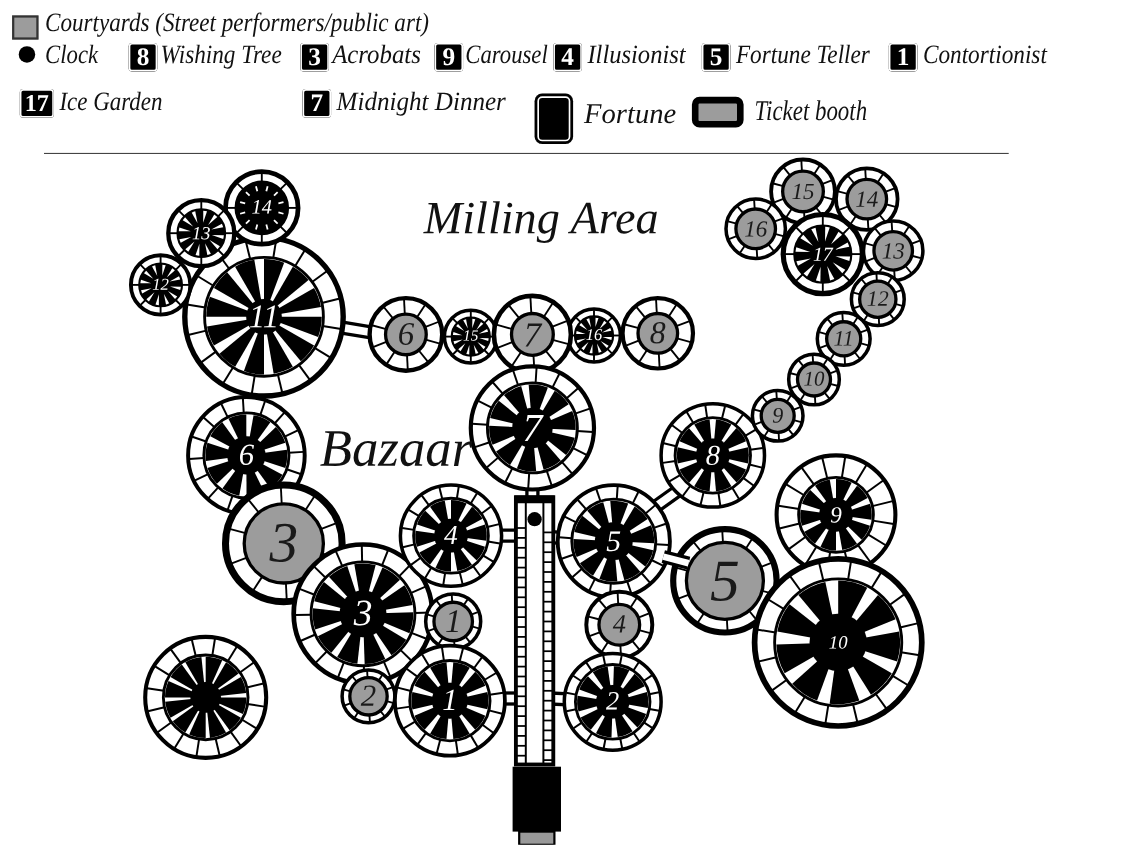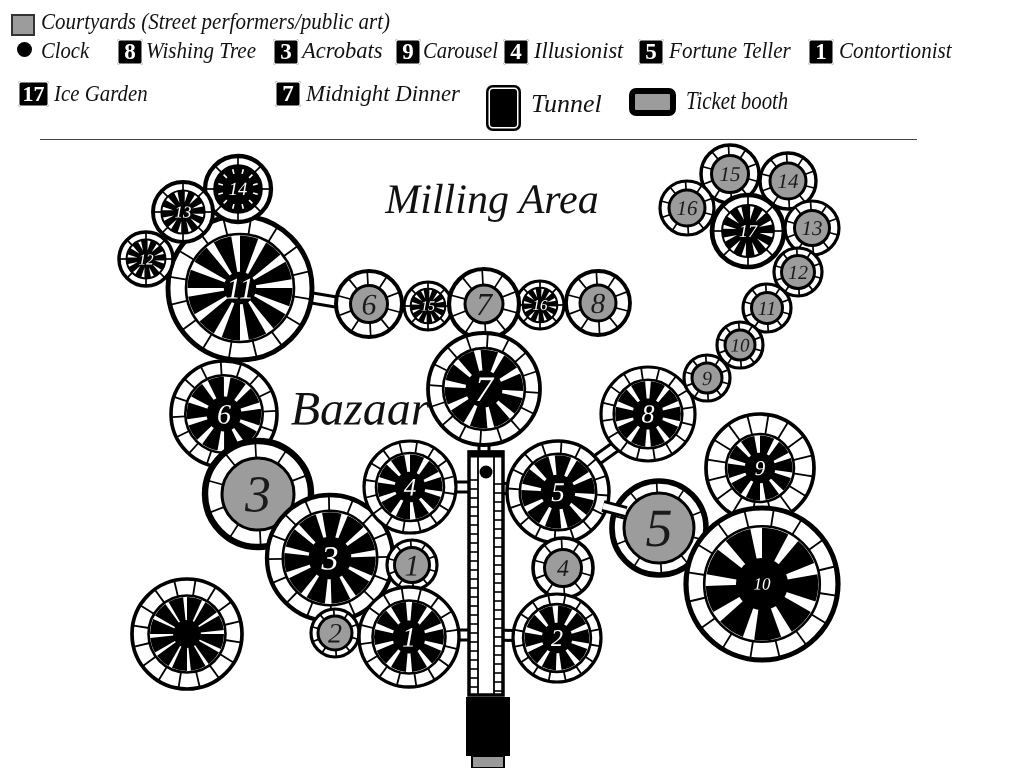--- a/index.html
+++ b/index.html
@@ -813,16 +813,16 @@
     <div class="sc" style="left:534px;top:37px;font-size:24px;transform:scaleX(0.93);">Illusionist</div>
     <div class="bn" style="left:638px;top:39px;width:26px;height:26px;font-size:23px;">5</div>
     <div class="sc" style="left:669px;top:37px;font-size:24px;transform:scaleX(0.88);">Fortune Teller</div>
     <div class="bn" style="left:808px;top:39px;width:26px;height:26px;font-size:23px;">1</div>
     <div class="sc" style="left:839px;top:37px;font-size:24px;transform:scaleX(0.88);">Contortionist</div>
     <div class="bn" style="left:18px;top:81px;width:31px;height:26px;font-size:22px;">17</div>
     <div class="sc" style="left:54px;top:80px;font-size:24px;transform:scaleX(0.87);">Ice Garden</div>
     <div class="bn" style="left:275px;top:81px;width:26px;height:26px;font-size:23px;">7</div>
     <div class="sc" style="left:306px;top:80px;font-size:24px;transform:scaleX(0.95);">Midnight Dinner</div>
     <div style="position:absolute;left:486px;top:85px;width:35px;height:46px;background:#000;border-radius:7px;box-shadow:inset 0 0 0 2.5px #000, inset 0 0 0 4px #fff;"></div>
-    <div class="sc" style="left:531px;top:89px;font-size:26px;transform:scaleX(1.0);">Tunnel</div>
+    <div class="sc" style="left:531px;top:89px;font-size:26px;transform:scaleX(1.0);">Fortune</div>
     <div style="position:absolute;left:629px;top:88px;width:47px;height:28px;background:#9c9c9c;border:6px solid #000;border-radius:7px;box-sizing:border-box;"></div>
     <div class="sc" style="left:686px;top:86px;font-size:26px;transform:scaleX(0.8);">Ticket booth</div>
 <div id="rule"></div>
 </div>
 </body></html>

